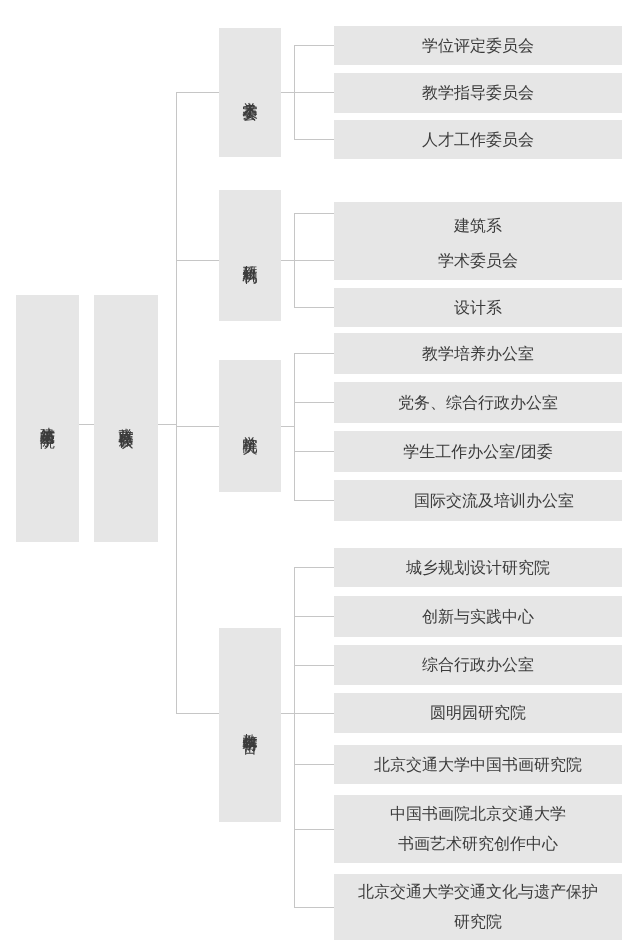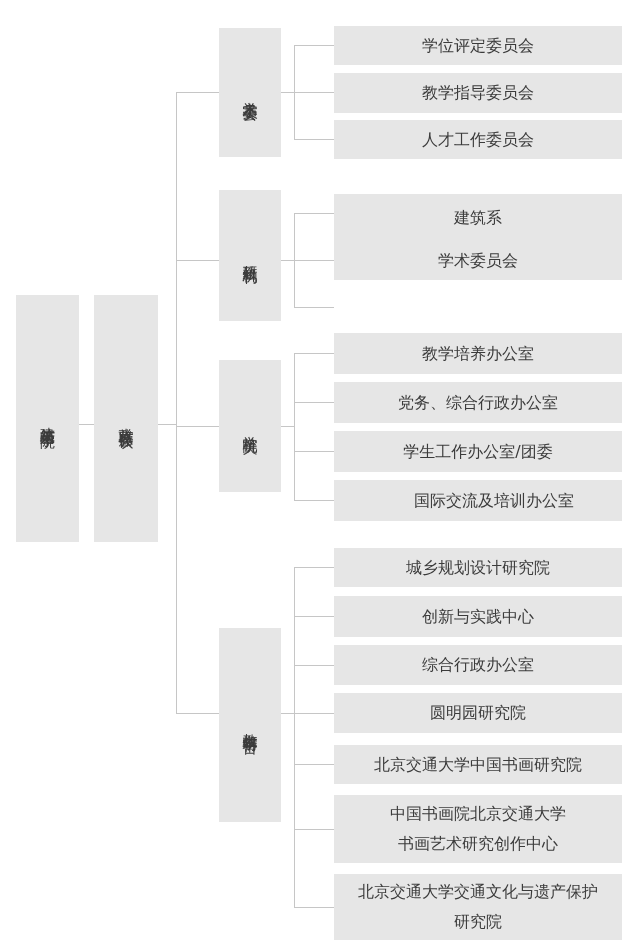--- a/index.html
+++ b/index.html
@@ -117,25 +117,28 @@
   <div class="box leaf" style="top:26px; height:39px;">
     <span>学位评定委员会</span>
   </div>
   <div class="box leaf" style="top:73px; height:40px;">
     <span>教学指导委员会</span>
   </div>
   <div class="box leaf" style="top:120px; height:39px;">
     <span>人才工作委员会</span>
   </div>
 
-  <div class="box leaf" style="top:194px; height:47px;">
+  <div class="box leaf" style="top:202px; height:47px;">
     <span>建筑系</span>
   </div>
   <div class="box leaf" style="top:241px; height:39px;">
     <span>学术委员会</span>
+  </div>
+  <div class="box leaf" style="top:288px; height:39px;">
+    <span>设计系</span>
   </div>
 
   <div class="box leaf" style="top:333px; height:41px;">
     <span>教学培养办公室</span>
   </div>
   <div class="box leaf" style="top:382px; height:41px;">
     <span>党务、综合行政办公室</span>
   </div>
   <div class="box leaf" style="top:431px; height:41px;">
     <span>学生工作办公室/团委</span>

